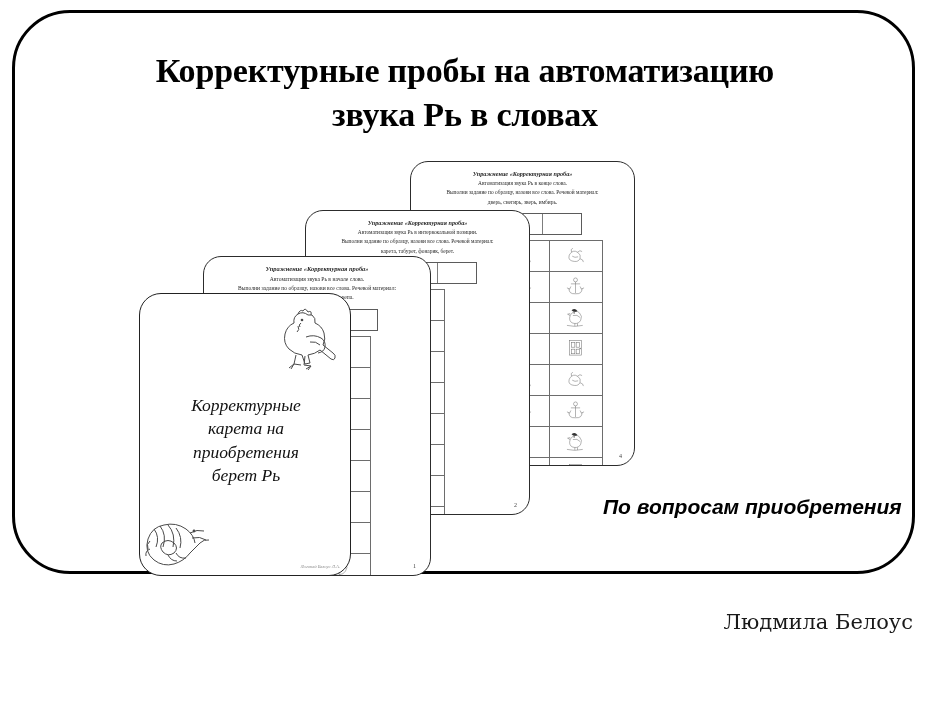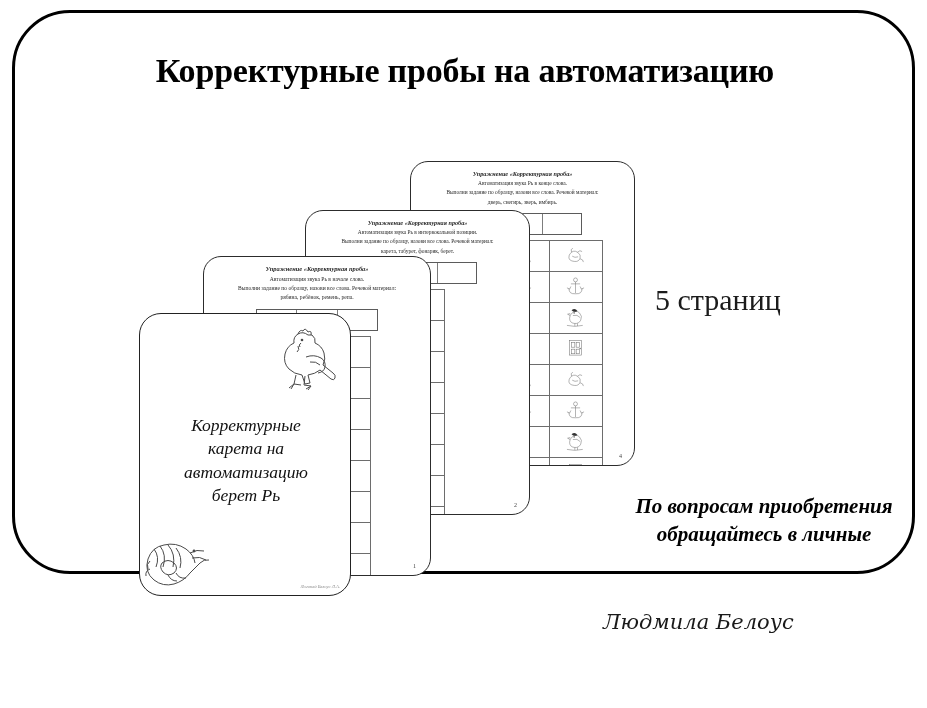--- a/index.html
+++ b/index.html
@@ -51,35 +51,35 @@
     font-family: "Liberation Serif", serif;
     font-size: 30px;
     color: #1b1b1b;
     white-space: nowrap;
   }
   #contact-note {
     position: absolute;
     left: 588px;
     top: 480px;
     width: 322px;
-    text-align: center;
-    font-family: Liberation Serif, serif;
+    text-align: left;
+    font-family: Liberation Sans, sans-serif;
     font-weight: bold;
     font-style: italic;
     font-size: 21px;
     line-height: 1.32;
     color: #000;
   }
   #author-name {
     position: absolute;
     left: 588px;
     top: 597px;
     width: 310px;
+    text-align: right;
     font-family: "DejaVu Serif", serif;
-    font-style: italic;
     font-size: 21px;
     color: #1a1a1a;
   }
   #author-link {
     position: absolute;
     left: 560px;
     top: 626px;
     width: 338px;
     text-align: right;
     font-family: "DejaVu Serif", serif;
@@ -149,21 +149,21 @@
   .page-num {
     position: absolute;
     color: #444;
     font-family: "Liberation Serif", serif;
   }
 
   
   #cover {
     position: absolute;
     left: 124px;
-    top: 300px;
+    top: 280px;
     width: 212px;
     height: 283px;
     background: #fff;
     border: 1.6px solid #222;
     border-radius: 22px;
     box-sizing: border-box;
     overflow: hidden;
   }
   #cover-title {
     position: absolute;
@@ -192,20 +192,21 @@
   .hairline { stroke: #4a4a4a; fill: none; stroke-width: 1; }
   .hairline-thin { stroke: #6f6f6f; fill: none; stroke-width: 0.8; }
 </style>
 </head>
 <body>
 
 <div id="slide-frame">
 
   <div id="title">
     <span>Корректурные пробы на автоматизацию</span><br>
+    <span>звука Рь в словах</span>
   </div>
 
   <div class="sheet" id="sheet-3" style="left:395px; top:148px; width:225px; height:305px;">
     <div class="sheet-head" style="font-size:5.4px; line-height:1.5;">
       <span class="ex-title" style="font-size:6.2px;">Упражнение «Корректурная проба»</span>
       <span class="ex-sub">Автоматизация звука Рь в конце слова.</span>
       <span class="ex-task">Выполни задание по образцу, назови все слова. Речевой материал:</span>
       <span class="ex-task">дверь, снегирь, зверь, имбирь.</span>
     </div>
 
@@ -680,42 +681,41 @@
         <path class="hairline" d="M42 36 q6 -1 10 3"></path>
         <path class="hairline" d="M28 49 l-2 9 l7 1"></path>
         <path class="hairline" d="M37 50 l-1 9 l7 1"></path>
         <path class="hairline" d="M26 58 l-5 4 M26 58 l-3 5 M43 60 l-5 3 M43 60 l-3 4"></path>
       </svg>
     </span>
 
     <div id="cover-title">
       <span>Корректурные</span><br>
       <span>карета на</span><br>
-      <span>автоматизацию</span><br>
+      <span>приобретения</span><br>
       <span>берет Рь</span>
     </div>
 
     <span id="cover-shrimp">
       <svg width="76" height="52" viewBox="0 0 76 52">
         <path class="hairline" d="M20 10 q-12 2 -16 14 q-4 13 6 21 q9 7 20 4 q10 -3 16 -11 l10 -10 q4 -4 9 -3"></path>
         <path class="hairline" d="M20 10 q12 -3 22 4 q8 6 9 14"></path>
         <path class="hairline" d="M10 14 q6 8 2 18 M16 11 q7 9 3 21 M24 10 q8 9 5 22 M32 13 q7 9 4 20"></path>
         <path class="hairline" d="M46 18 q7 -4 14 -2 M48 23 q8 -2 14 2"></path>
         <circle cx="50" cy="16" r="1.4" fill="#4a4a4a"></circle>
         <path class="hairline" d="M6 26 q-4 3 -2 8 M6 34 q-5 2 -4 7"></path>
         <path class="hairline" d="M24 40 q3 6 9 6 M32 38 q3 6 10 5"></path>
         <path class="hairline" d="M18 28 q6 -5 12 0 q5 5 0 10 q-6 4 -11 -1 q-4 -5 -1 -9 z"></path>
       </svg>
     </span>
 
     <div id="cover-credit">Логопед Белоус Л.А.</div>
   </div>
 
-  <div id="pages-count">5 страниц</div>
 
   <div id="contact-note">
     <span>По вопросам приобретения</span><br>
-    <span>обращайтесь в личные</span><br>
+    <br>
   </div>
 
   <div id="author-name">Людмила Белоус</div>
 
 </div>
 
 </body></html>

